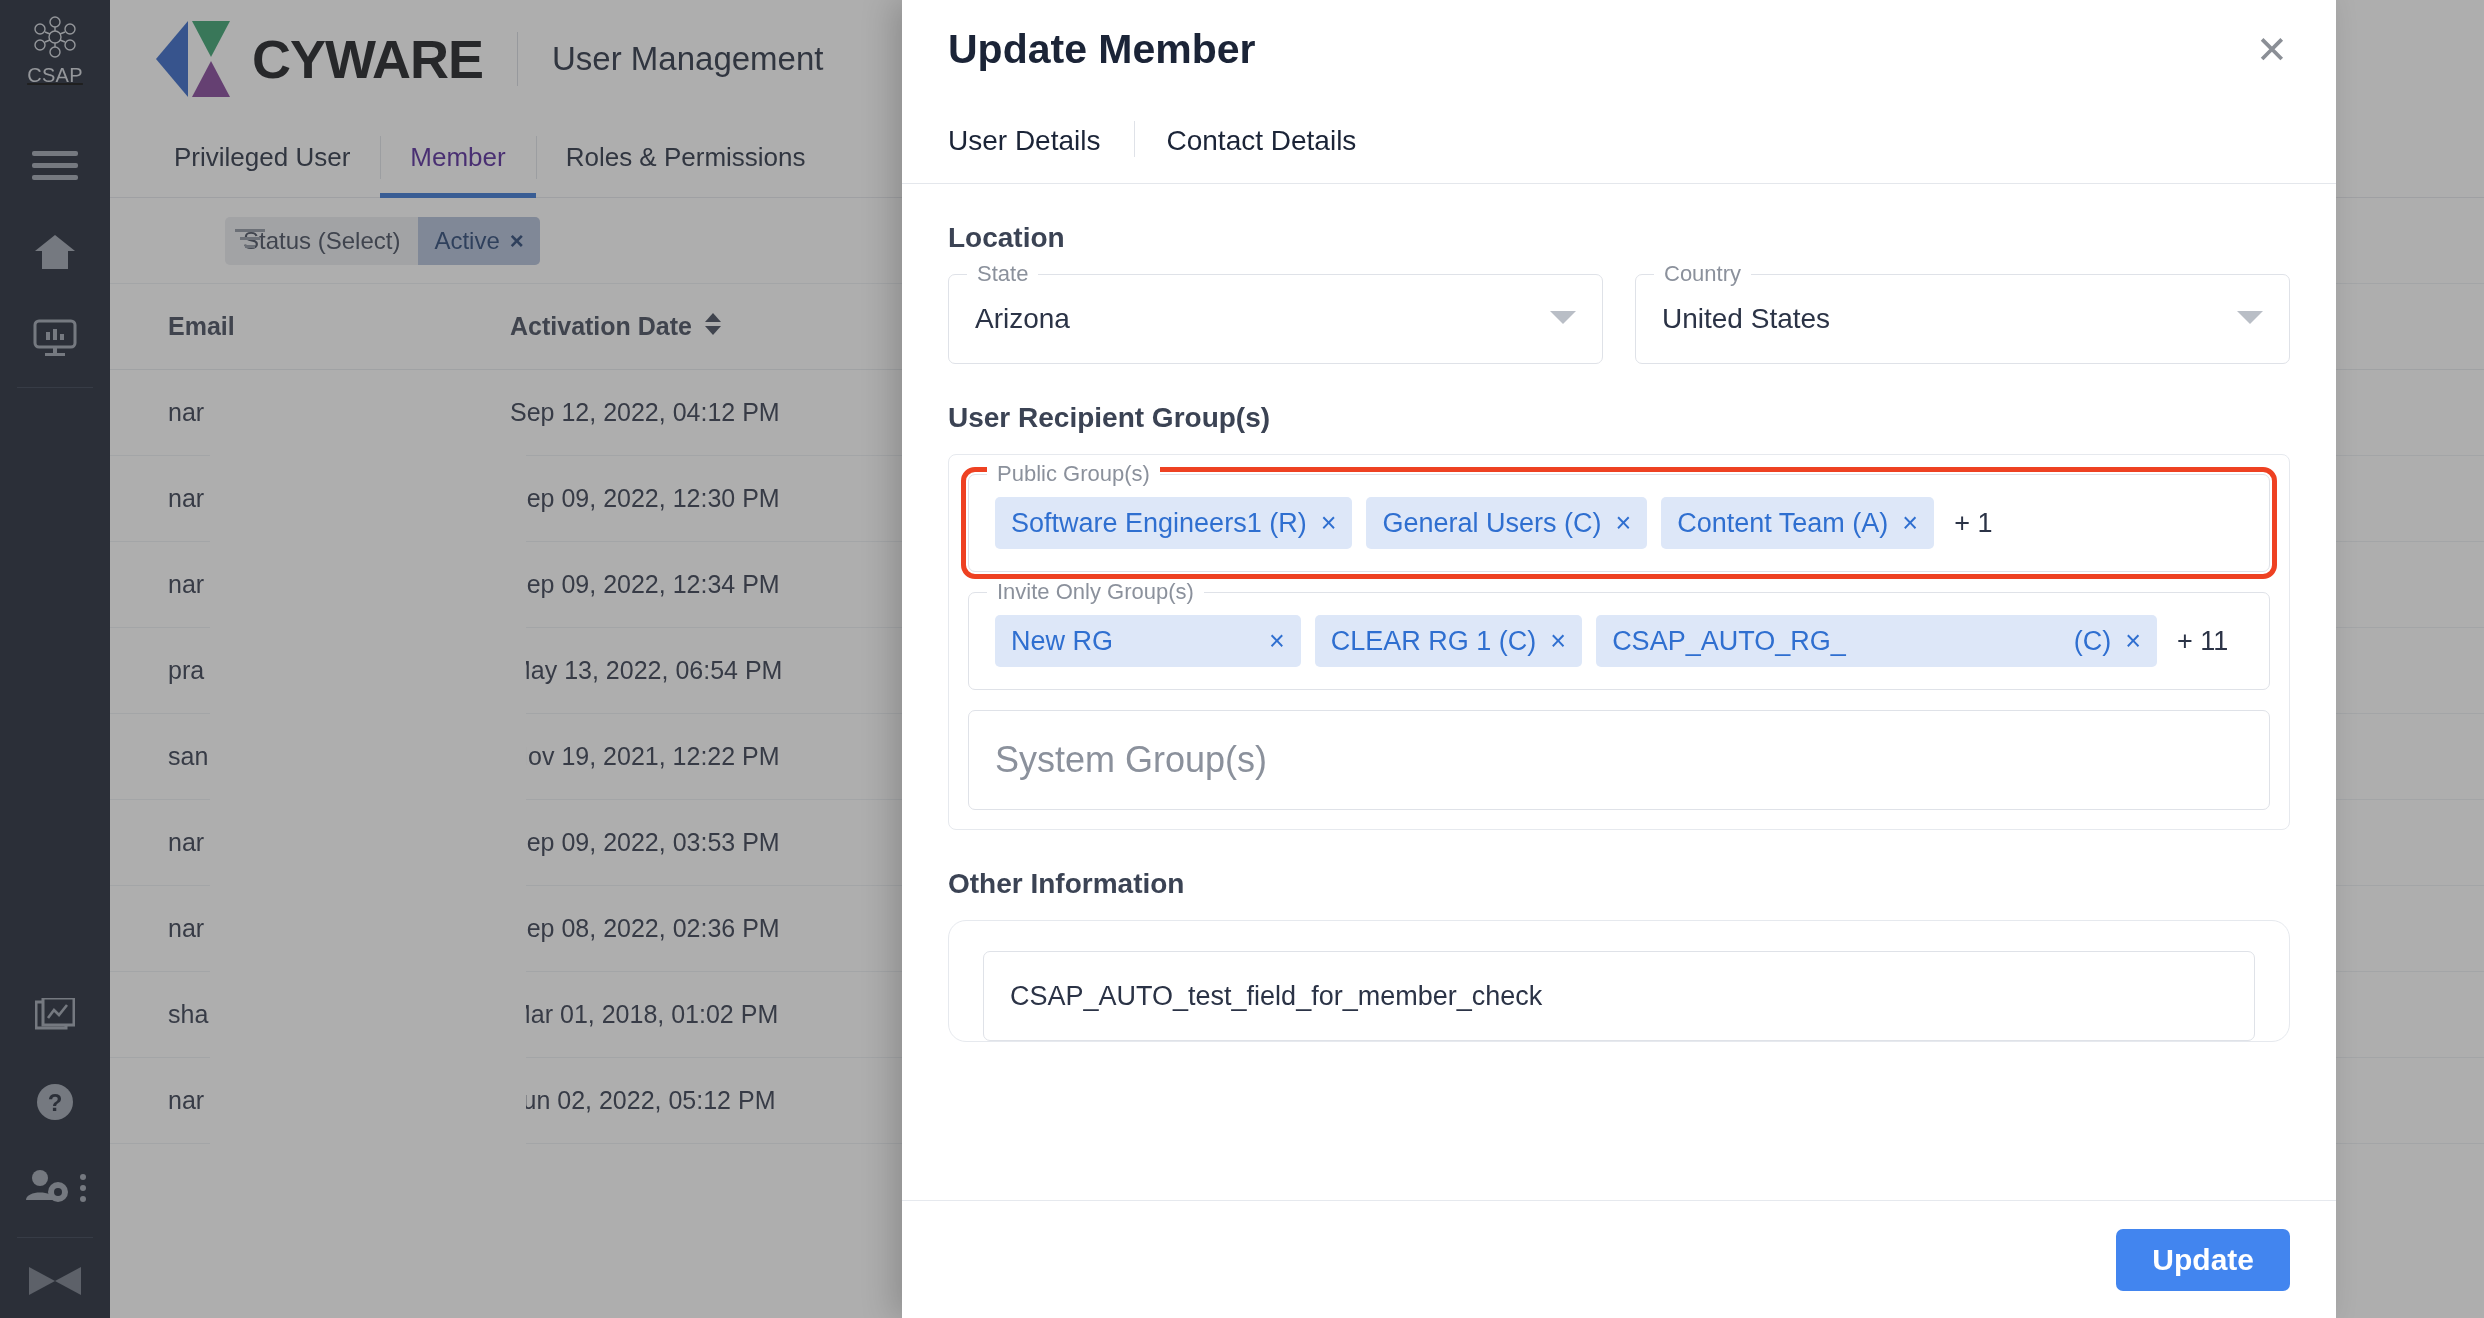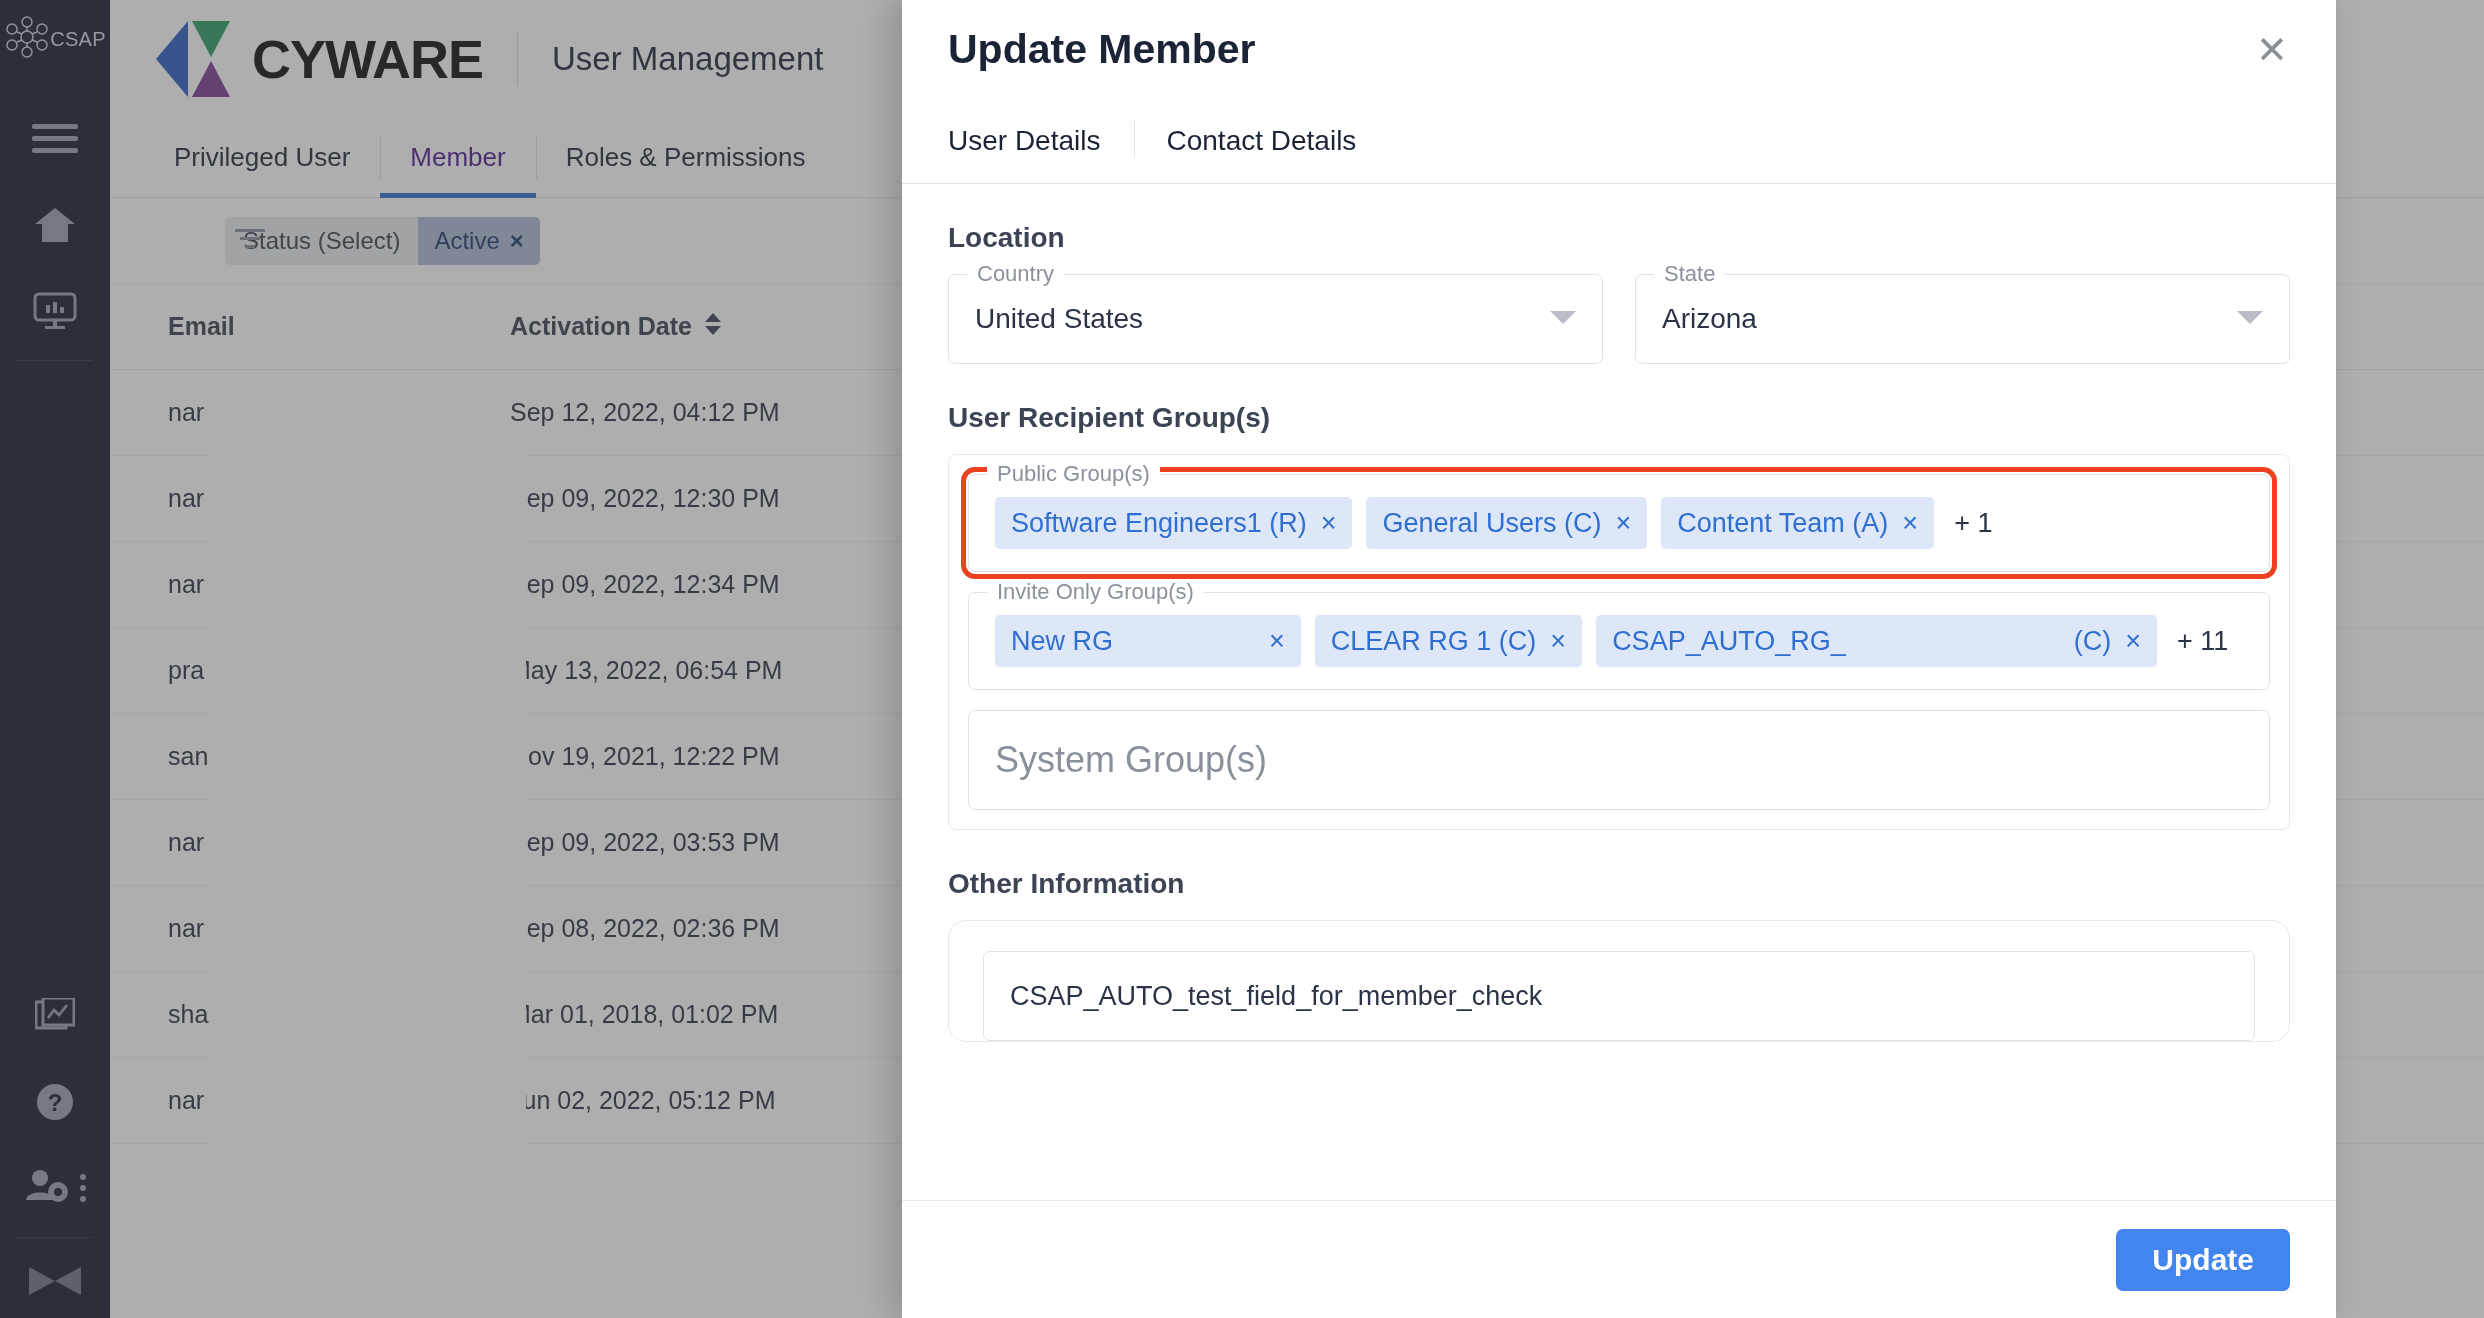--- a/index.html
+++ b/index.html
@@ -13,21 +13,21 @@
 
   
   #bg-app { position: absolute; inset: 0; background: #ffffff; }
 
   
   .rail {
     position: absolute; left: 0; top: 0; width: 110px; height: 1318px;
     background: #161e2e;
     display: flex; flex-direction: column; align-items: center;
   }
-  .rail-logo { margin-top: 14px; display:flex; flex-direction:row; align-items:center; }
+  .rail-logo { margin-top: 14px; display:flex; flex-direction:column; align-items:center;text-decoration:underline; }
   .rail-logo-label { color: #d2d6dd; font-size: 20px; margin-top: 4px; letter-spacing: .3px;}
   .rail-icon {
     width: 110px; height: 86px; display: flex; align-items: center; justify-content: center;
     color: #9aa1ad;
   }
   .rail-sep { width: 76px; height: 1px; background: #2b3547; margin: 6px 0; }
   .rail-spacer { flex: 1 1 auto; }
   .rail-bottom { display:flex; flex-direction:column; align-items:center; width:110px; }
   .rail-user-row { display:flex; align-items:center; justify-content:center; width:110px; height:86px; gap:6px;}
   .kebab { display:flex; flex-direction:column; gap:5px; }
@@ -390,37 +390,37 @@
     <div class="mtabs">
       <div class="mtab">User Details</div>
       <div class="mtab">Contact Details</div>
     </div>
 
     <div class="modal-body">
 
       <div class="sec-title">Location</div>
       <div class="row2">
         <div class="field">
+          <span class="legend">State</span>
+          <span class="value">Arizona</span>
+          <span class="caret">
+            <svg width="26" height="16" viewBox="0 0 26 16">
+                <polygon points="0,2 26,2 13,15" fill="#b9bec6"></polygon>
+              </svg>
+          </span>
+        </div>
+        <div class="field">
           <span class="legend">Country</span>
           <span class="value">United States</span>
           <span class="caret">
             <svg width="26" height="16" viewBox="0 0 26 16">
                 <polygon points="0,2 26,2 13,15" fill="#b9bec6"></polygon>
               </svg>
           </span>
         </div>
-        <div class="field">
-          <span class="legend">State</span>
-          <span class="value">Arizona</span>
-          <span class="caret">
-            <svg width="26" height="16" viewBox="0 0 26 16">
-                <polygon points="0,2 26,2 13,15" fill="#b9bec6"></polygon>
-              </svg>
-          </span>
-        </div>
       </div>
 
       <div class="sec-title">User Recipient Group(s)</div>
       <div class="panel">
 
         <div class="chipbox highlight">
           <span class="legend">Public Group(s)</span>
           <span class="chip">
             <span>Software Engineers1 (R)</span>
             <span class="x">×</span>

